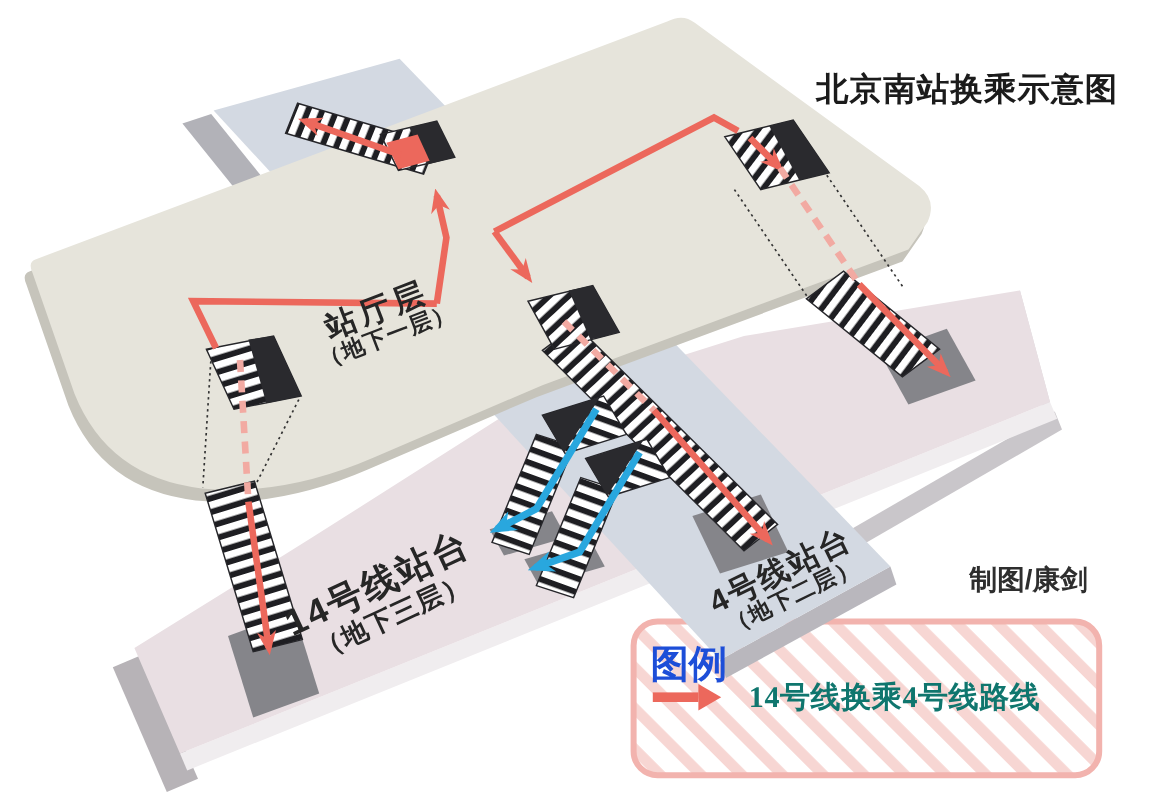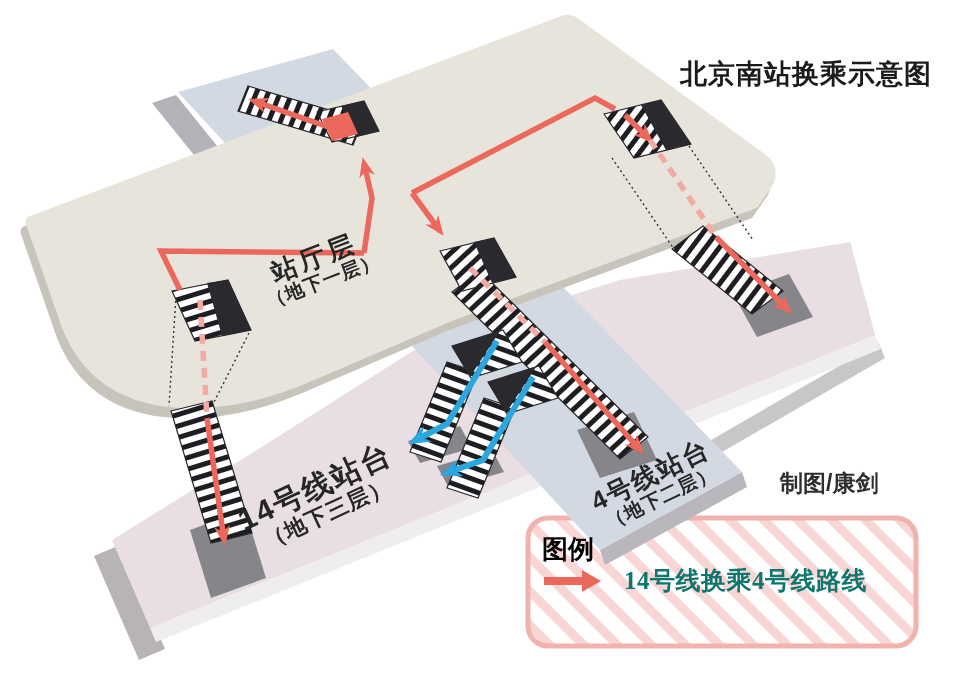--- a/index.html
+++ b/index.html
@@ -13,22 +13,22 @@
   .lvl .l2{font-weight:700;line-height:1.1;}
   .hall-lbl{left:318px;top:268px;transform:translate(-50%,-50%) rotate(-21deg);}
   .hall-lbl .l1{font-size:26px;letter-spacing:4px;}
   .hall-lbl .l2{font-size:19px;letter-spacing:1px;}
   .l14-lbl{left:320px;top:498px;transform:translate(-50%,-50%) rotate(-25deg);}
   .l14-lbl .l1{font-size:30px;letter-spacing:2px;}
   .l14-lbl .l2{font-size:22px;letter-spacing:1px;}
   .l4-lbl{left:655px;top:485px;transform:translate(-50%,-50%) rotate(-26deg);}
   .l4-lbl .l1{font-size:26px;letter-spacing:2px;}
   .l4-lbl .l2{font-size:19px;letter-spacing:1px;}
-  .credit{left:780px;top:468px;font-size:23px;font-weight:800;color:#2e2e2e;}
-  .legend-title{left:542px;top:532px;font-size:26px;font-weight:800;color:#000000;}
+  .credit{left:808px;top:468px;font-size:23px;font-weight:800;color:#2e2e2e;}
+  .legend-title{left:542px;top:532px;font-size:32px;font-weight:800;color:#1d4ed8;}
   .lg-row{position:absolute;left:544px;z-index:2;display:flex;align-items:center;}
   .lg-row-1{top:564px;}
   .lg-row-2{top:596px;}
   .lg-arrow{position:relative;width:57px;height:22px;flex:0 0 auto;}
   .lg-arrow .bar{position:absolute;left:0;top:7px;width:38px;height:8px;}
   .lg-arrow .tip{position:absolute;left:38px;top:0;width:0;height:0;
     border-top:11px solid transparent;border-bottom:11px solid transparent;border-left:19px solid #000;}
   .lg-label{margin-left:23px;font-family:"Liberation Serif",serif;font-weight:600;
     font-size:25px;letter-spacing:0.5px;color:#0f766e;}
 </style>

